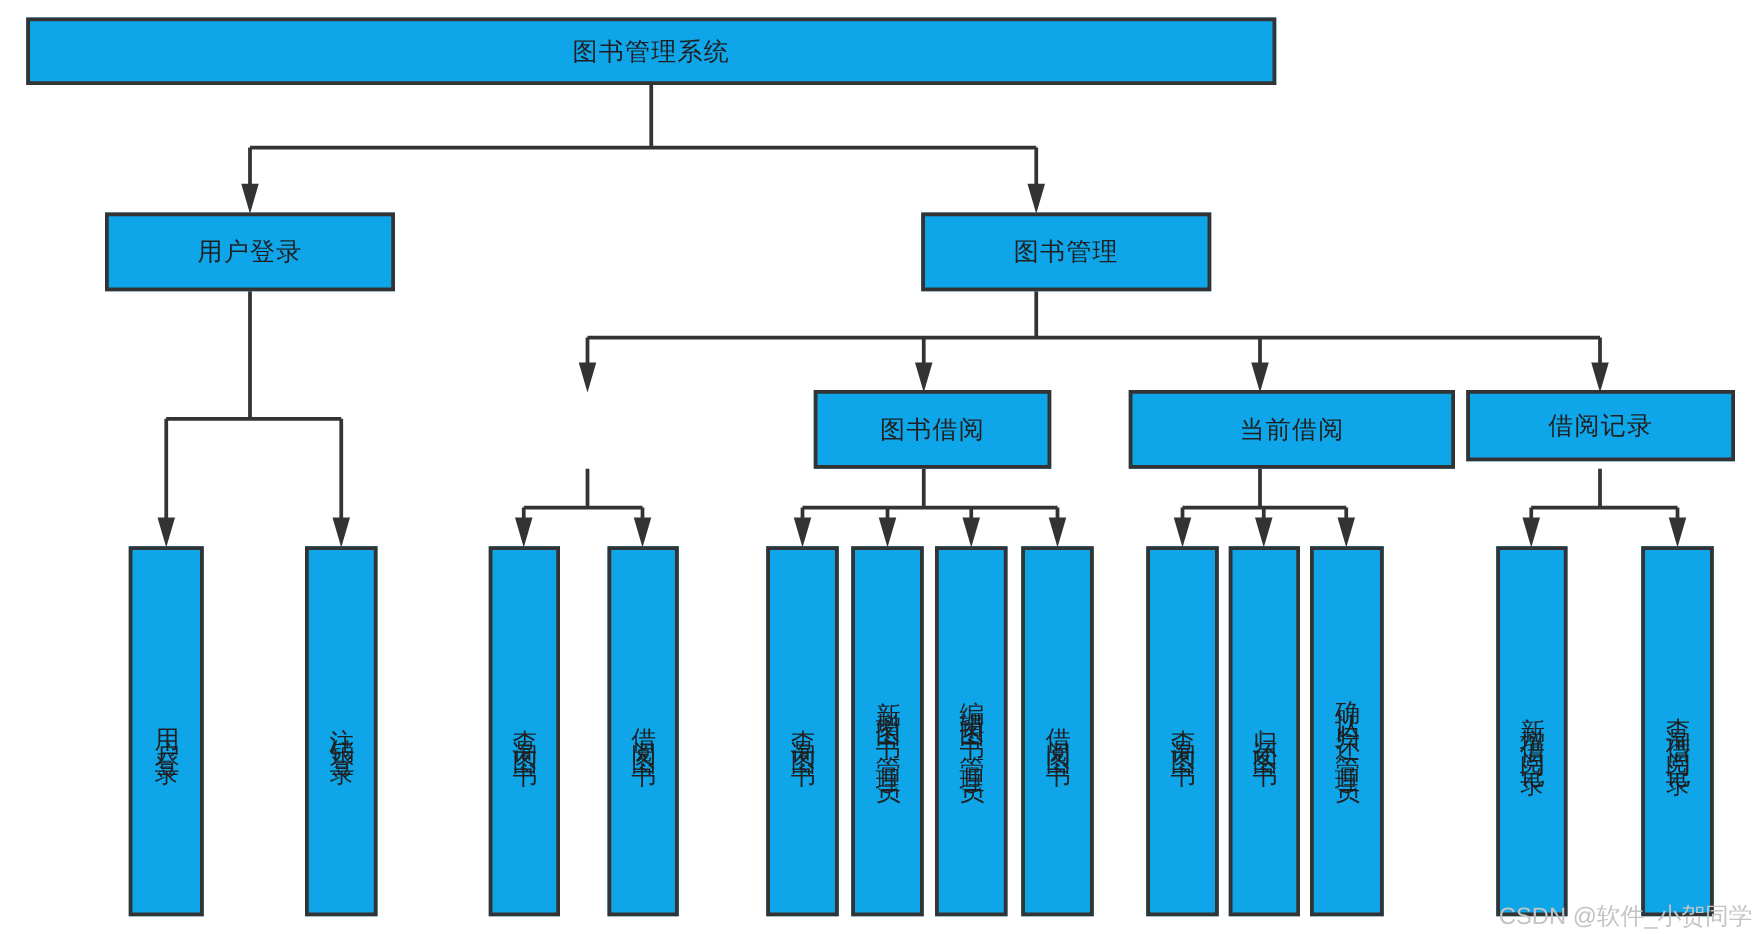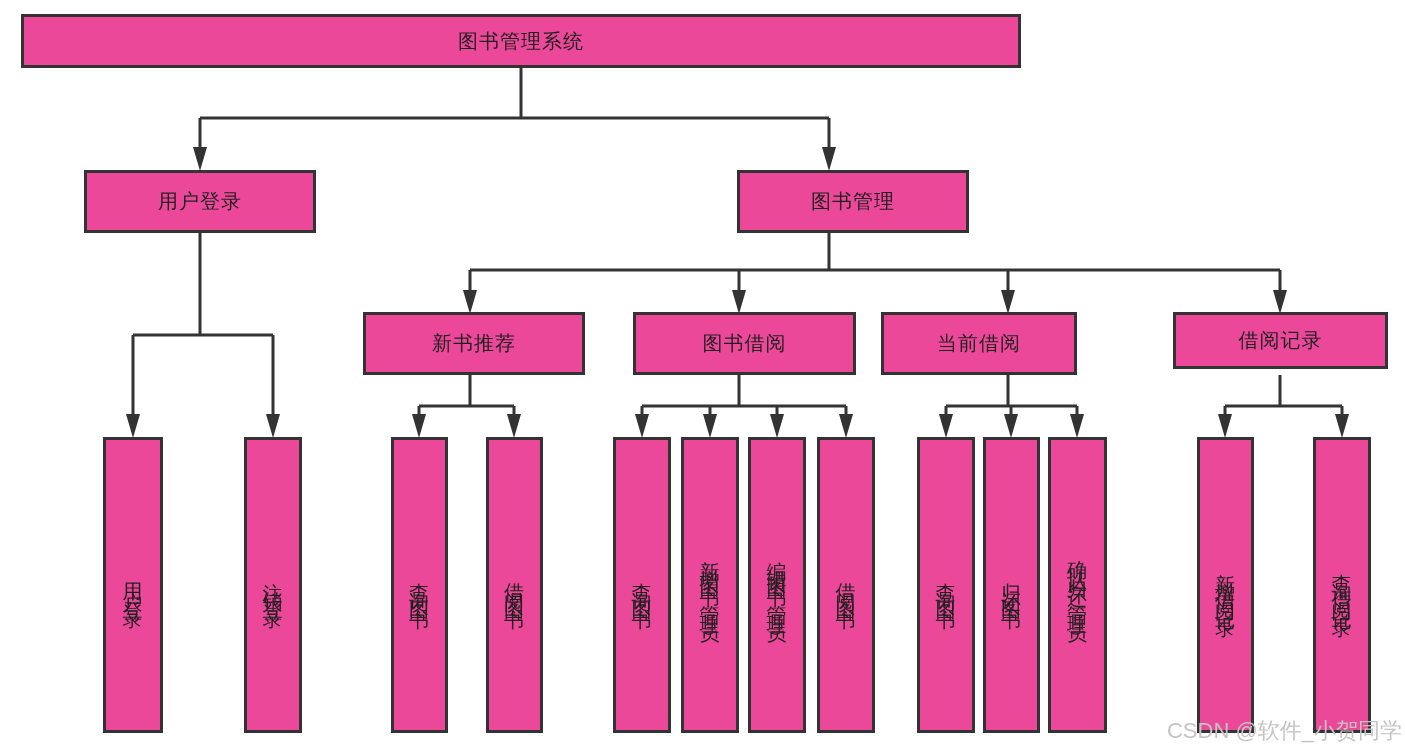--- a/index.html
+++ b/index.html
@@ -11,41 +11,41 @@
     color:var(--text,#1f1f1f);
     overflow:hidden;
   }
   #connectors{position:absolute;left:0;top:0;z-index:1;}
   .conn{stroke:var(--line,#333);stroke-width:3;fill:none;stroke-linejoin:miter;}
   .arrow{fill:var(--line,#333);stroke:none;}
   .box{
     position:absolute;
     box-sizing:border-box;
     border:3px solid var(--border,#333);
-    background:#ec4899;
+    background:#0ea5e9;
     display:flex;align-items:center;justify-content:center;
     z-index:2;
   }
   .box .lbl{
     font-size:20px;
     letter-spacing:1px;
     white-space:nowrap;
     color:var(--text,#1f1f1f);
   }
   .box.v .lbl{
     writing-mode:vertical-rl;
     text-orientation:mixed;
     letter-spacing:9px;
     line-height:1;
     white-space:nowrap;
   }
   #watermark{
     position:absolute;
     right:3px;bottom:1px;
-    font-size:22px;
+    font-size:19px;
     color:var(--wm,#c4c4c4);
     z-index:10;
     white-space:nowrap;
   }
 </style>
 </head>
 <body>
 
 <div id="canvas">
 
@@ -103,27 +103,24 @@
     <span class="lbl">图书管理系统</span>
   </div>
 
   <div class="box" style="left:84px;top:170px;width:232px;height:63px">
     <span class="lbl">用户登录</span>
   </div>
   <div class="box" style="left:737px;top:170px;width:232px;height:63px">
     <span class="lbl">图书管理</span>
   </div>
 
-  <div class="box" style="left:363px;top:312px;width:222px;height:63px">
-    <span class="lbl">新书推荐</span>
-  </div>
-  <div class="box" style="left:633px;top:312px;width:223px;height:63px">
+  <div class="box" style="left:651px;top:312px;width:190px;height:63px">
     <span class="lbl">图书借阅</span>
   </div>
-  <div class="box" style="left:881px;top:312px;width:196px;height:63px">
+  <div class="box" style="left:903px;top:312px;width:261px;height:63px">
     <span class="lbl">当前借阅</span>
   </div>
   <div class="box" style="left:1173px;top:312px;width:215px;height:57px">
     <span class="lbl">借阅记录</span>
   </div>
 
   <div class="box v" style="left:103px;top:437px;width:60px;height:296px">
     <span class="lbl">用户登录</span>
   </div>
   <div class="box v" style="left:244px;top:437px;width:58px;height:296px">

